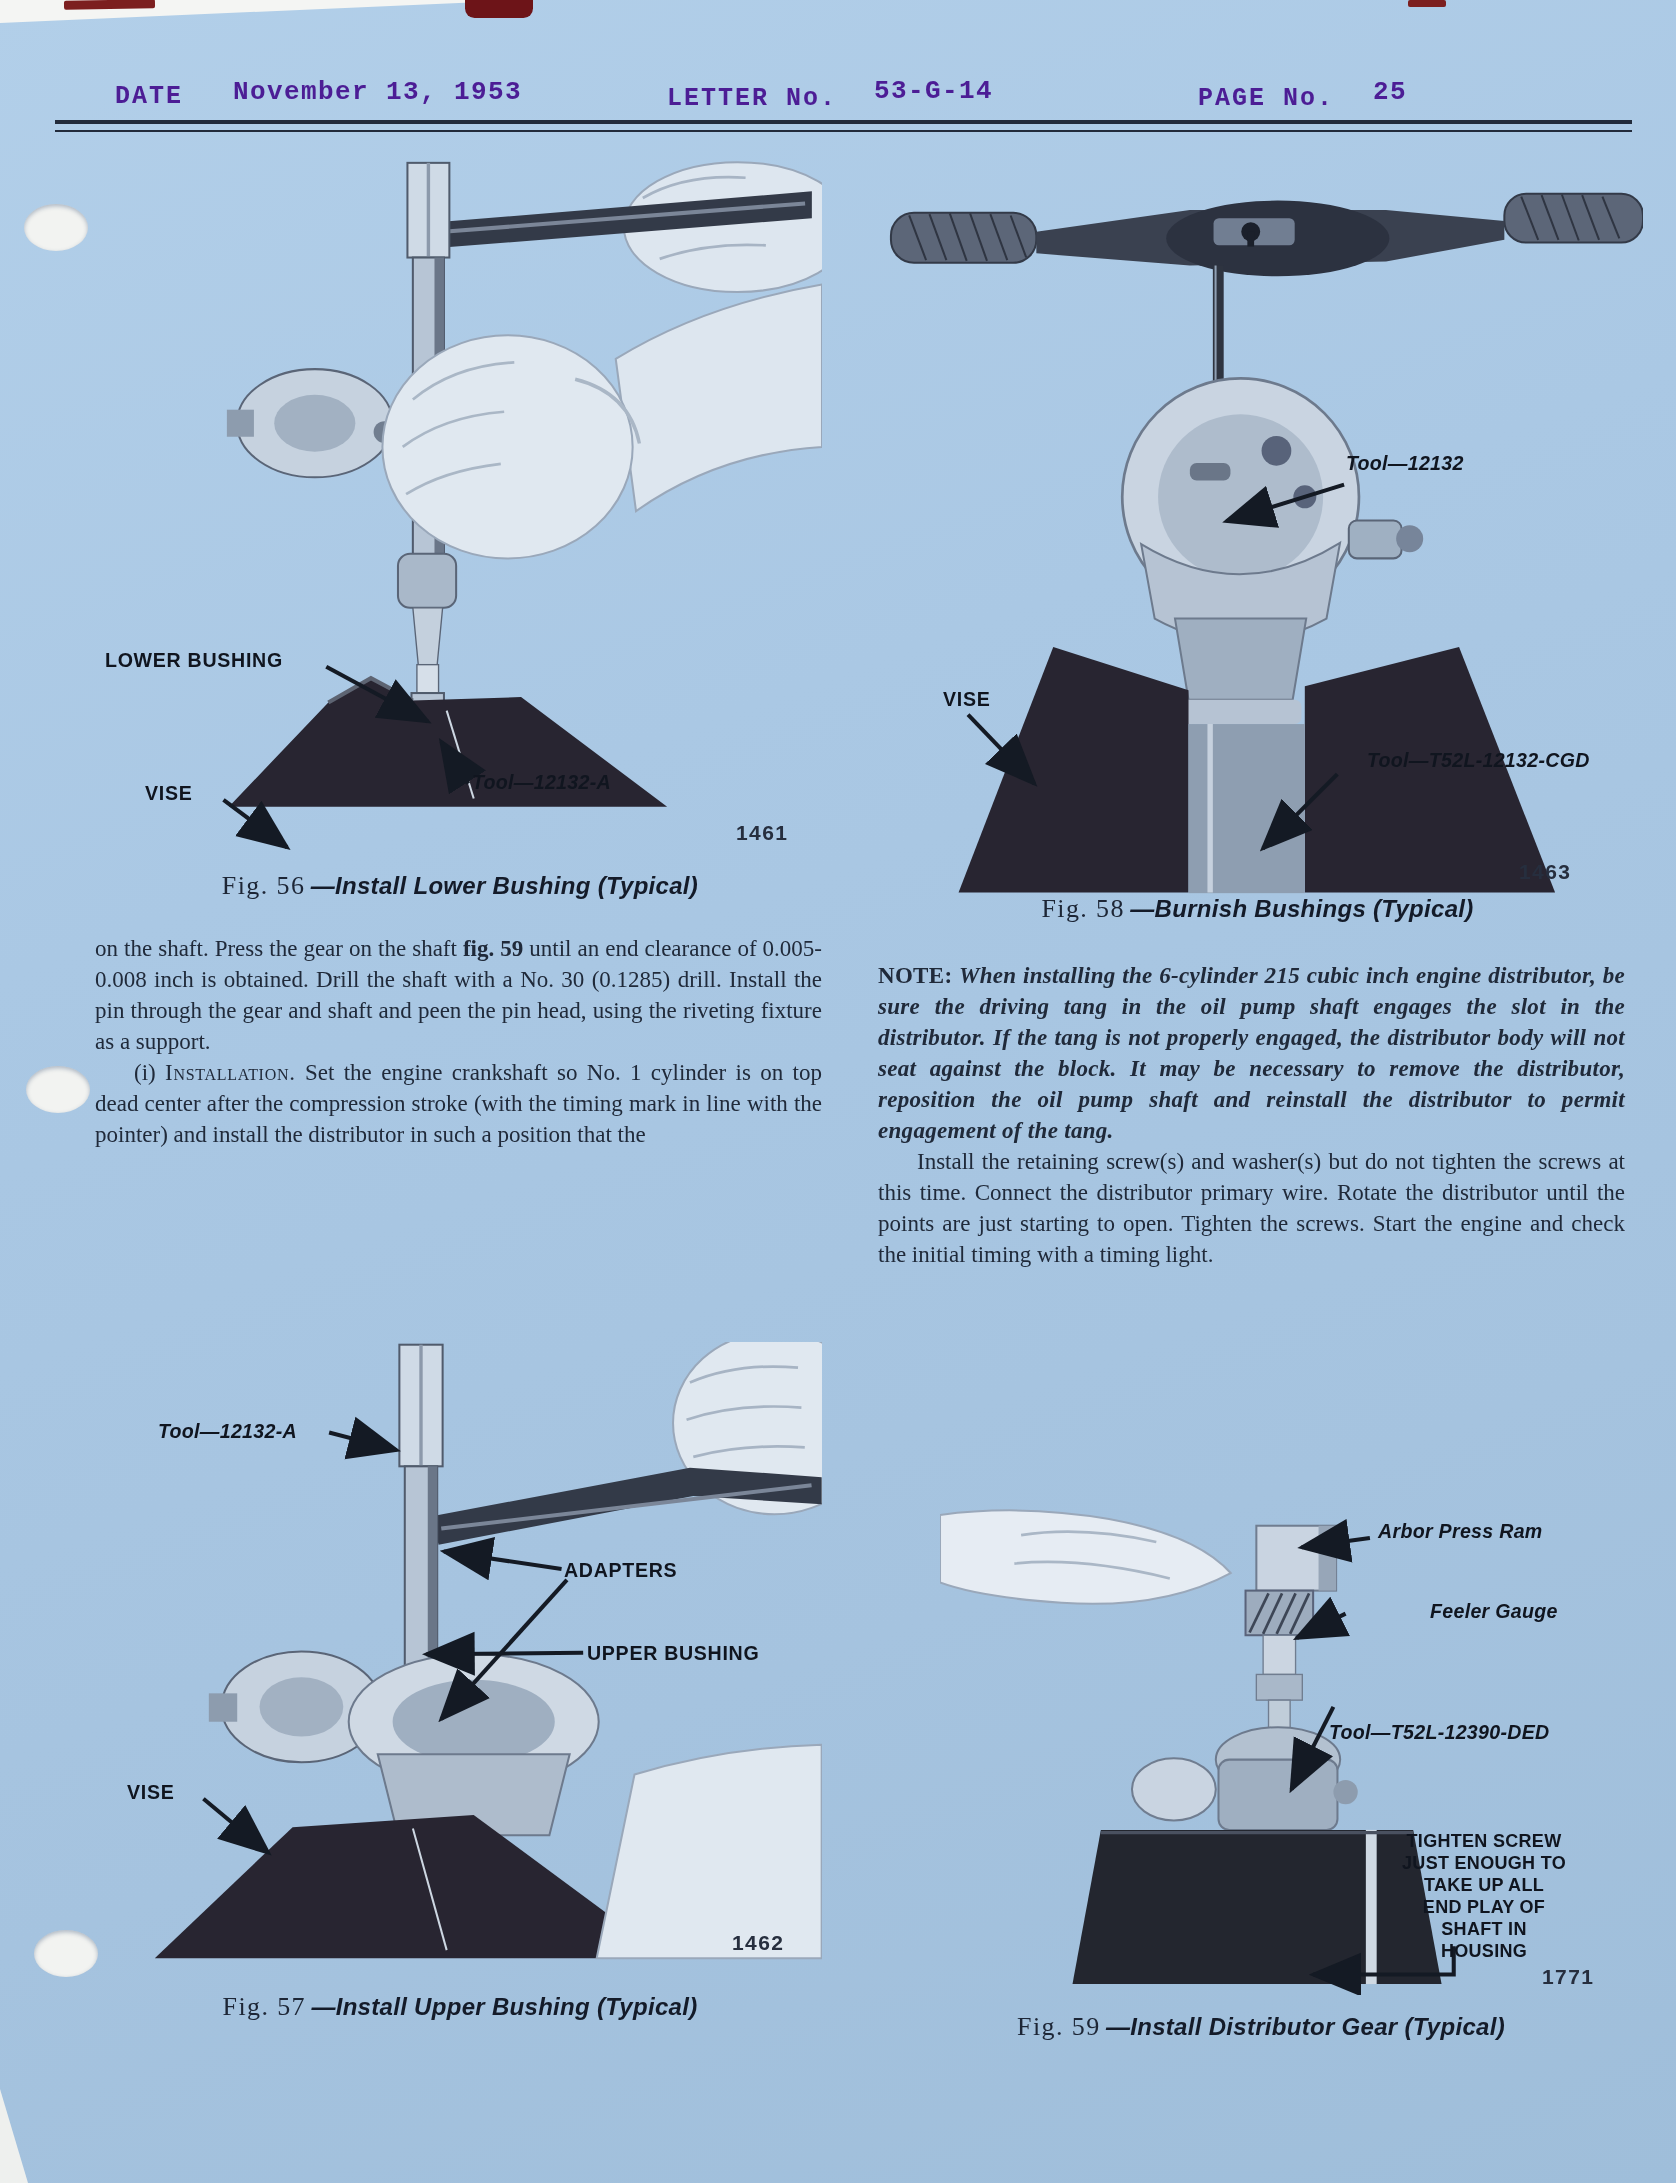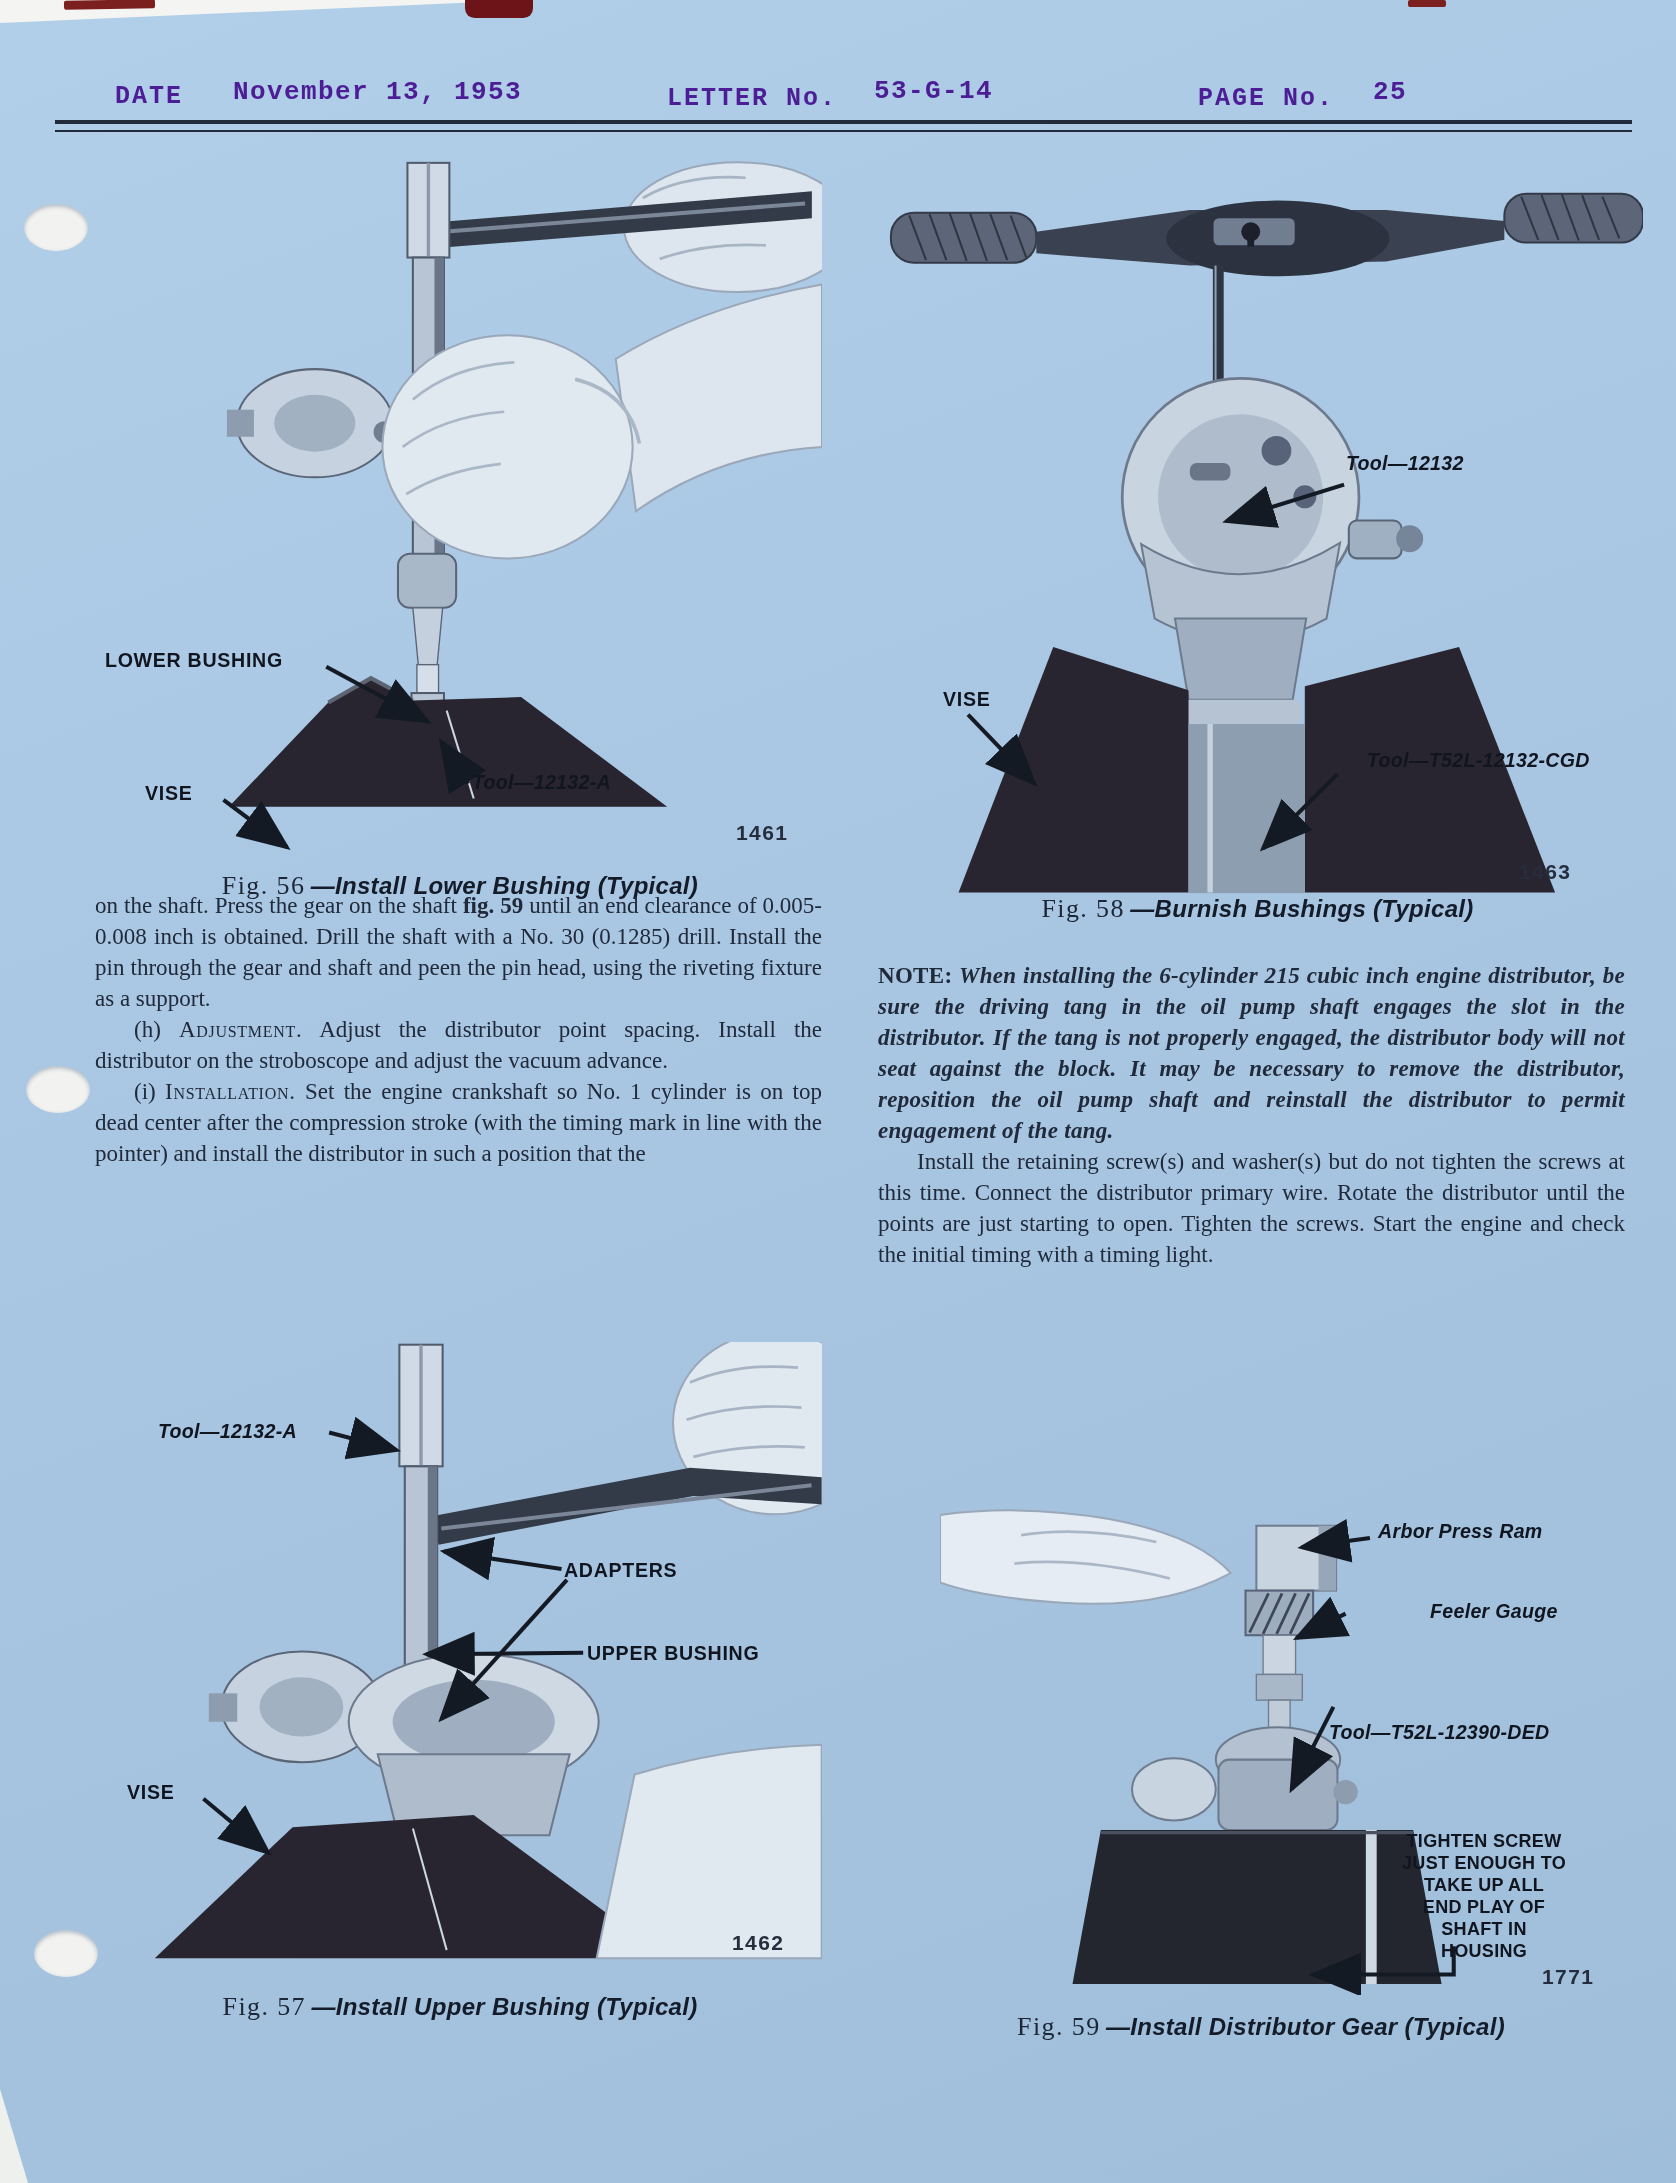--- a/index.html
+++ b/index.html
@@ -186,23 +186,22 @@
   </g>
 </svg>
 <div class="abs flabel it" style="left:1346px;top:452px;">Tool—12132</div>
 <div class="abs flabel" style="left:943px;top:688px;">VISE</div>
 <div class="abs flabel it" style="left:1340px;top:749px;margin-left:27px;">Tool—T52L-12132-CGD</div>
 <div class="abs photo-id" style="left:1519px;top:860px;">1463</div>
 <div class="abs caption" style="left:872px;top:894px;width:771px;">
   <span class="fig-num">Fig. 58</span><span class="fig-title">—Burnish Bushings (Typical)</span>
 </div>
 
-<div class="abs col" style="left:95px;top:890px;width:727px;">
+<div class="abs col" style="left:95px;top:933px;width:727px;">
   <p><span>on the shaft. Press the gear on the shaft </span><strong>fig. 59</strong><span> until an end clearance of 0.005-0.008 inch is obtained. Drill the shaft with a No. 30 (0.1285) drill. Install the pin through the gear and shaft and peen the pin head, using the riveting fixture as a support.</span></p>
-  <p class="indent"><span>(h) </span><span class="sc">Adjustment.</span><span> Adjust the distributor point spacing. Install the distributor on the stroboscope and adjust the vacuum advance.</span></p>
   <p class="indent"><span>(i) </span><span class="sc">Installation.</span><span> Set the engine crankshaft so No. 1 cylinder is on top dead center after the compression stroke (with the timing mark in line with the pointer) and install the distributor in such a position that the</span></p>
 </div>
 
 <div class="abs col" style="left:878px;top:960px;width:747px;">
   <div class="note">
     <p><span class="note-label">NOTE: </span><span>When installing the 6-cylinder 215 cubic inch engine distributor, be sure the driving tang in the oil pump shaft engages the slot in the distributor. If the tang is not properly engaged, the distributor body will not seat against the block. It may be necessary to remove the distributor, reposition the oil pump shaft and reinstall the distributor to permit engagement of the tang.</span></p>
   </div>
   <p class="indent">Install the retaining screw(s) and washer(s) but do not tighten the screws at this time. Connect the distributor primary wire. Rotate the distributor until the points are just starting to open. Tighten the screws. Start the engine and check the initial timing with a timing light.</p>
 </div>
 

